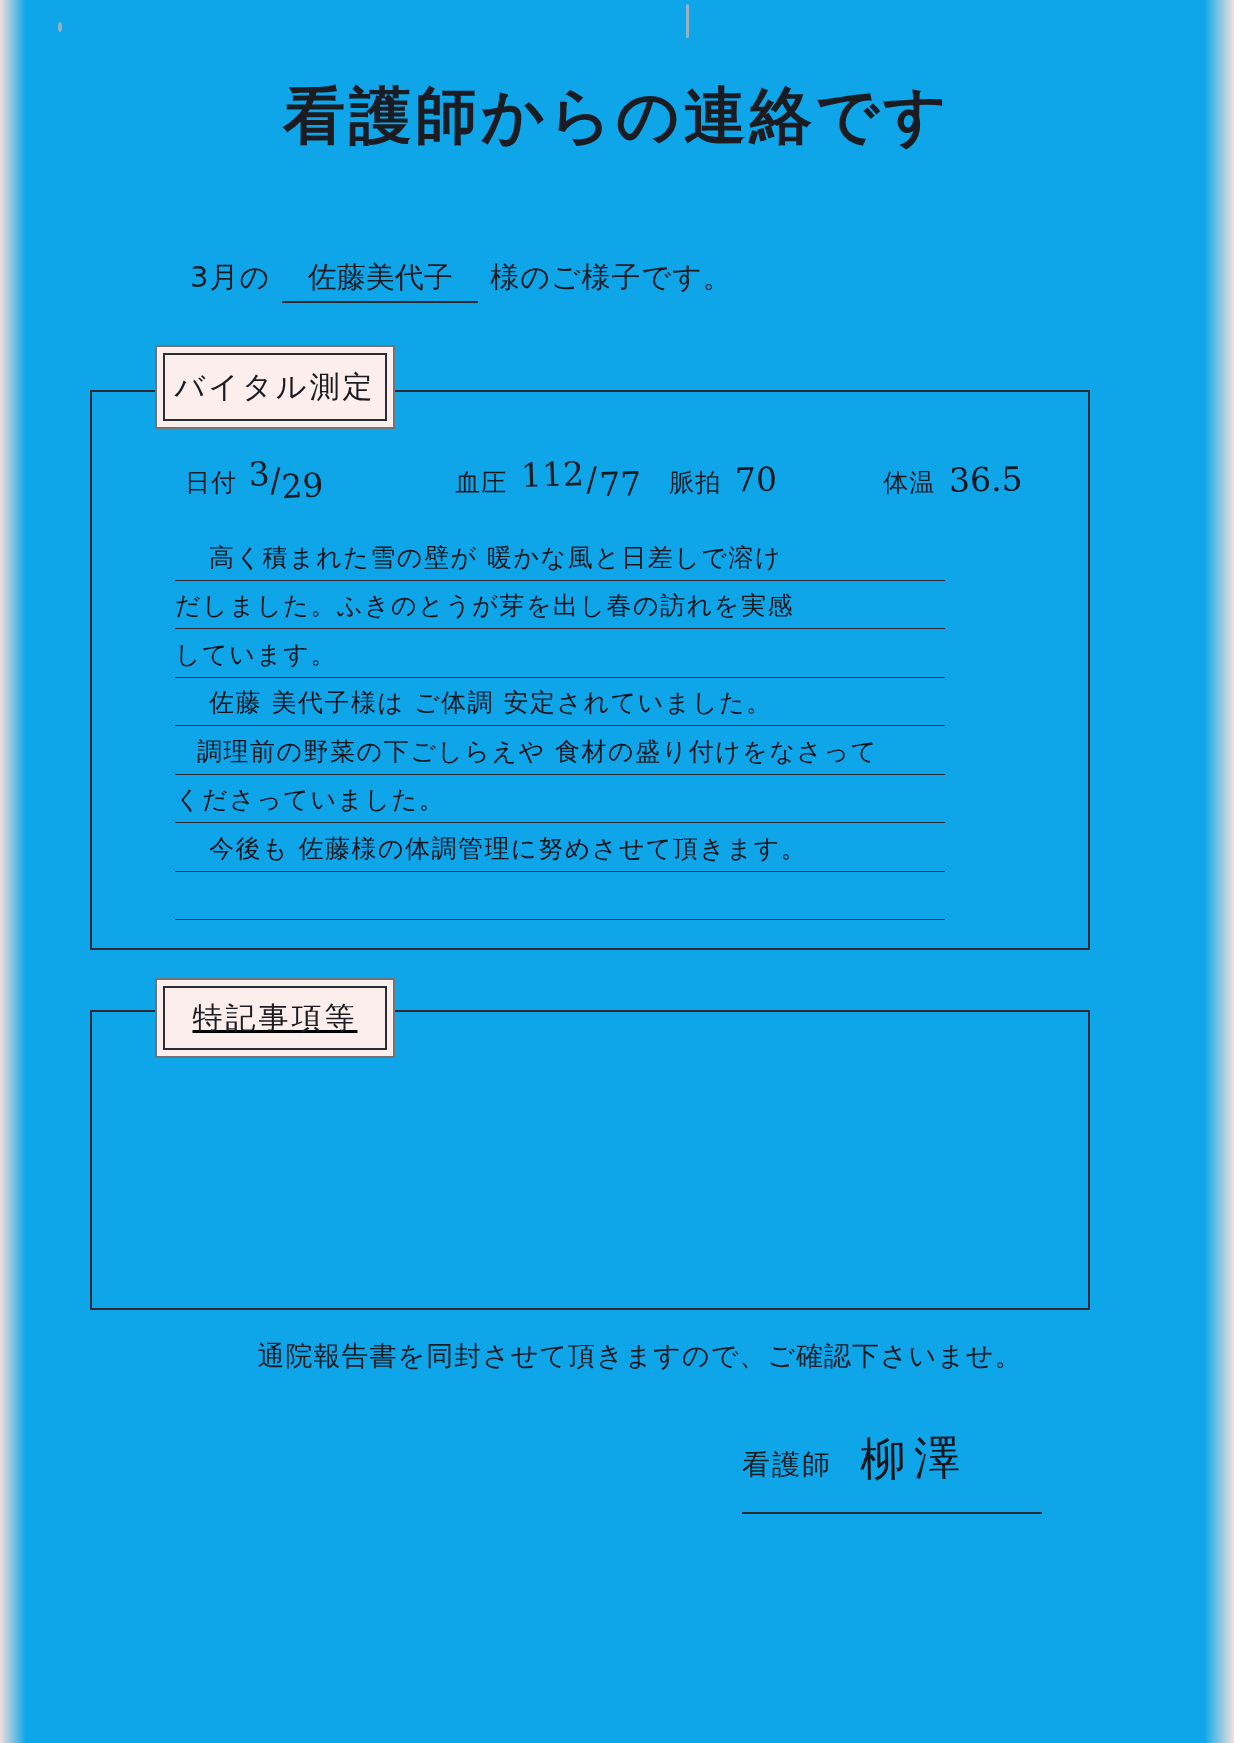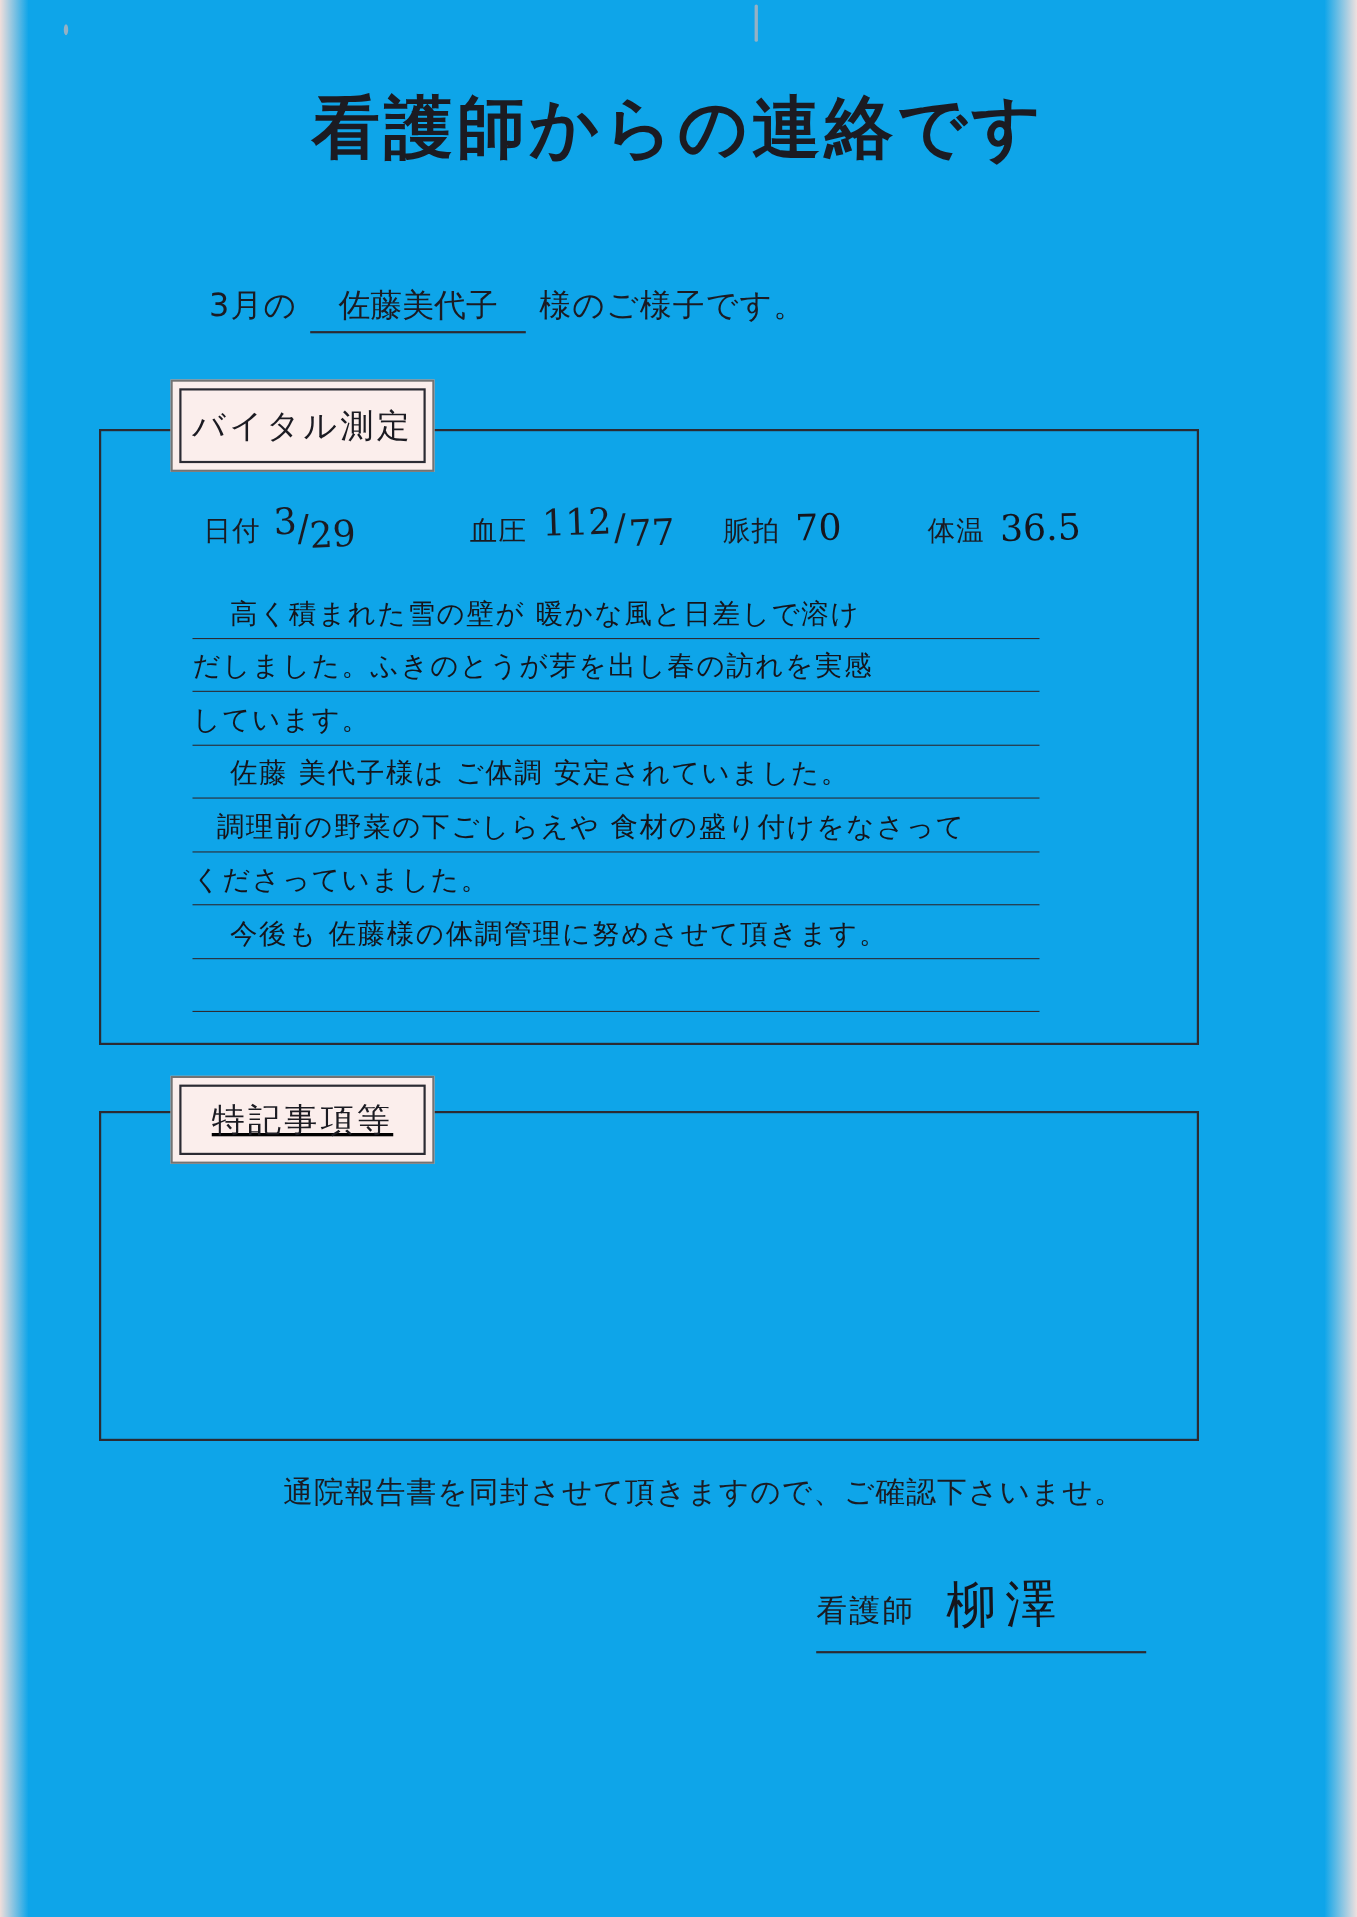--- a/index.html
+++ b/index.html
@@ -105,37 +105,38 @@
   .vitals-row {
     position: absolute;
     left: 185px;
     top: 460px;
     width: 790px;
     height: 54px;
     display: flex;
     align-items: baseline;
     font-size: 25px;
     color: #1b1b22;
+    gap: 28px;
   }
   .vital {
     display: flex;
     align-items: baseline;
     white-space: nowrap;
   }
   .vital .lbl { letter-spacing: 1px; }
   .vital .val {
     font-family: "DejaVu Serif", serif;
     font-size: 33px;
     margin-left: 14px;
     color: #15151c;
     transform: rotate(-1.2deg);
     display: inline-block;
   }
   .vital.date { margin-right: 104px; }
-  .vital.bp   { margin-right: 44px; }
+  .vital.bp   { }
   .vital.pulse{ margin-right: 78px; }
 
   .bp-frac {
     display: inline-block;
     margin-left: 14px;
     font-family: "DejaVu Serif", serif;
     font-size: 33px;
     transform: rotate(-2deg);
   }
   .bp-frac .num { position: relative; top: -6px; }
@@ -191,21 +192,21 @@
   }
 
   .signature {
     position: absolute;
     left: 742px;
     top: 1428px;
     width: 300px;
     display: flex;
     align-items: flex-end;
     border-bottom: 2px solid #2b2b33;
-    padding-bottom: 11px;
+    padding-bottom: 22px;
   }
   .signature .role {
     font-size: 28px;
     letter-spacing: 2px;
     color: #1b1b22;
     padding-bottom: 6px;
   }
   .signature .name {
     font-family: "DejaVu Serif", serif;
     font-size: 46px;

